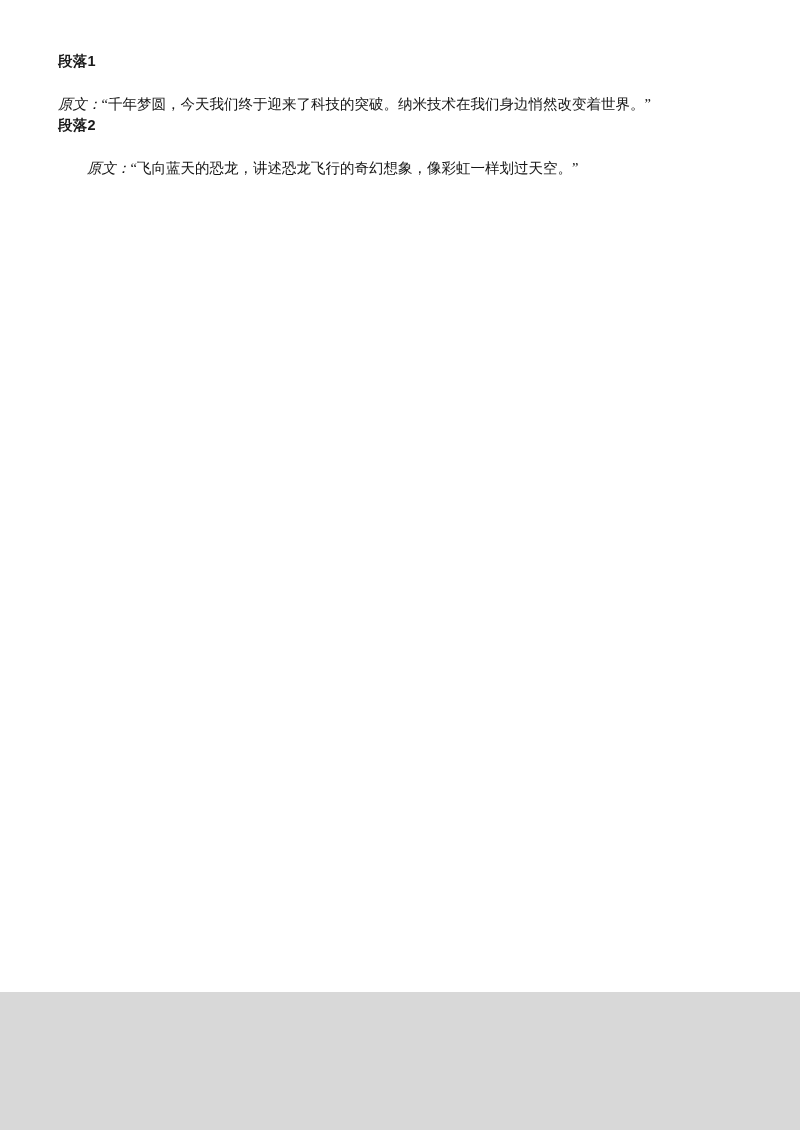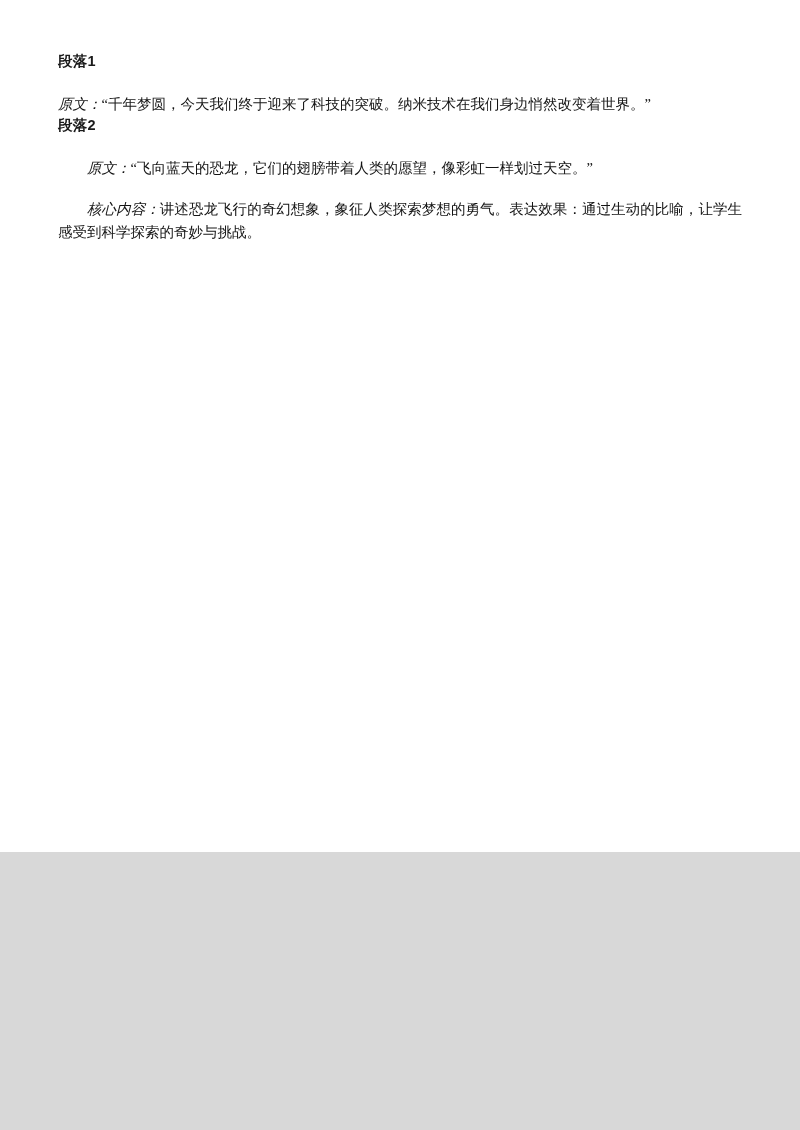--- a/index.html
+++ b/index.html
@@ -6,21 +6,21 @@
     margin: 0;
     padding: 0;
     background: #d8d8d8;
   }
   body {
     font-family: "Liberation Serif", serif;
   }
   .page {
     position: relative;
     width: 800px;
-    height: 852px;
+    height: 992px;
     background: #ffffff;
     overflow: hidden;
     box-sizing: border-box;
   }
   .content {
     position: absolute;
     left: 58px;
     top: 52px;
     width: 684px;
   }
@@ -94,23 +94,22 @@
 
   <div class="content">
 
     <h2 class="sec-head first">段落1</h2>
 
     <p class="para"><span class="label">原文：</span><span>“千年梦圆，今天我们终于迎来了科技的突破。纳米技术在我们身边悄然改变着世界。”</span></p>
 
 
     <h2 class="sec-head second">段落2</h2>
 
-    <p class="para indent"><span class="label">原文：</span><span>“飞向蓝天的恐龙，它们的翅膀带着人类的愿望，像彩虹一样划过天空。”</span></p>
+    <p class="para indent"><span class="label">原文：</span><span>“飞向蓝天的恐龙，讲述恐龙飞行的奇幻想象，像彩虹一样划过天空。”</span></p>
 
-    <p class="para indent"><span class="label">核心内容：</span><span>讲述恐龙飞行的奇幻想象，象征人类探索梦想的勇气。表达效果：通过生动的比喻，让学生感受到科学探索的奇妙与挑战。</span></p>
 
   </div>
 
   <div class="watermark">vv99.net</div>
 
   <div class="footer-rule"></div>
   <div class="footer-text">vv99. net</div>
 
 </div>
 

